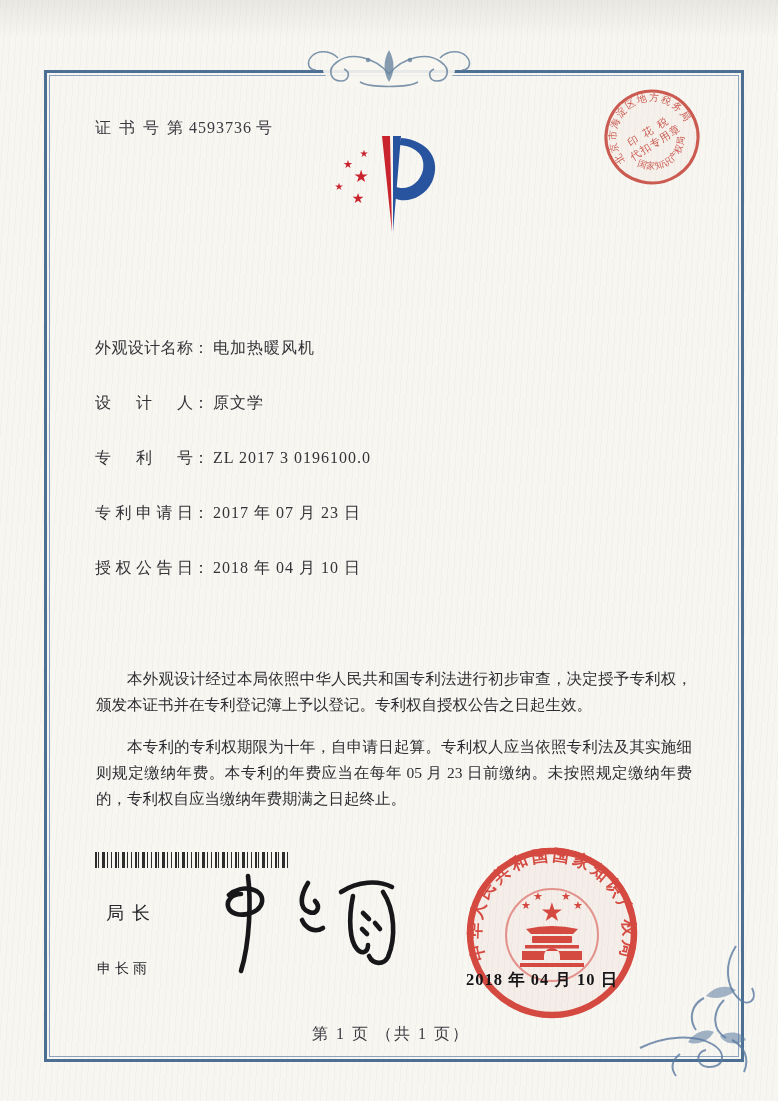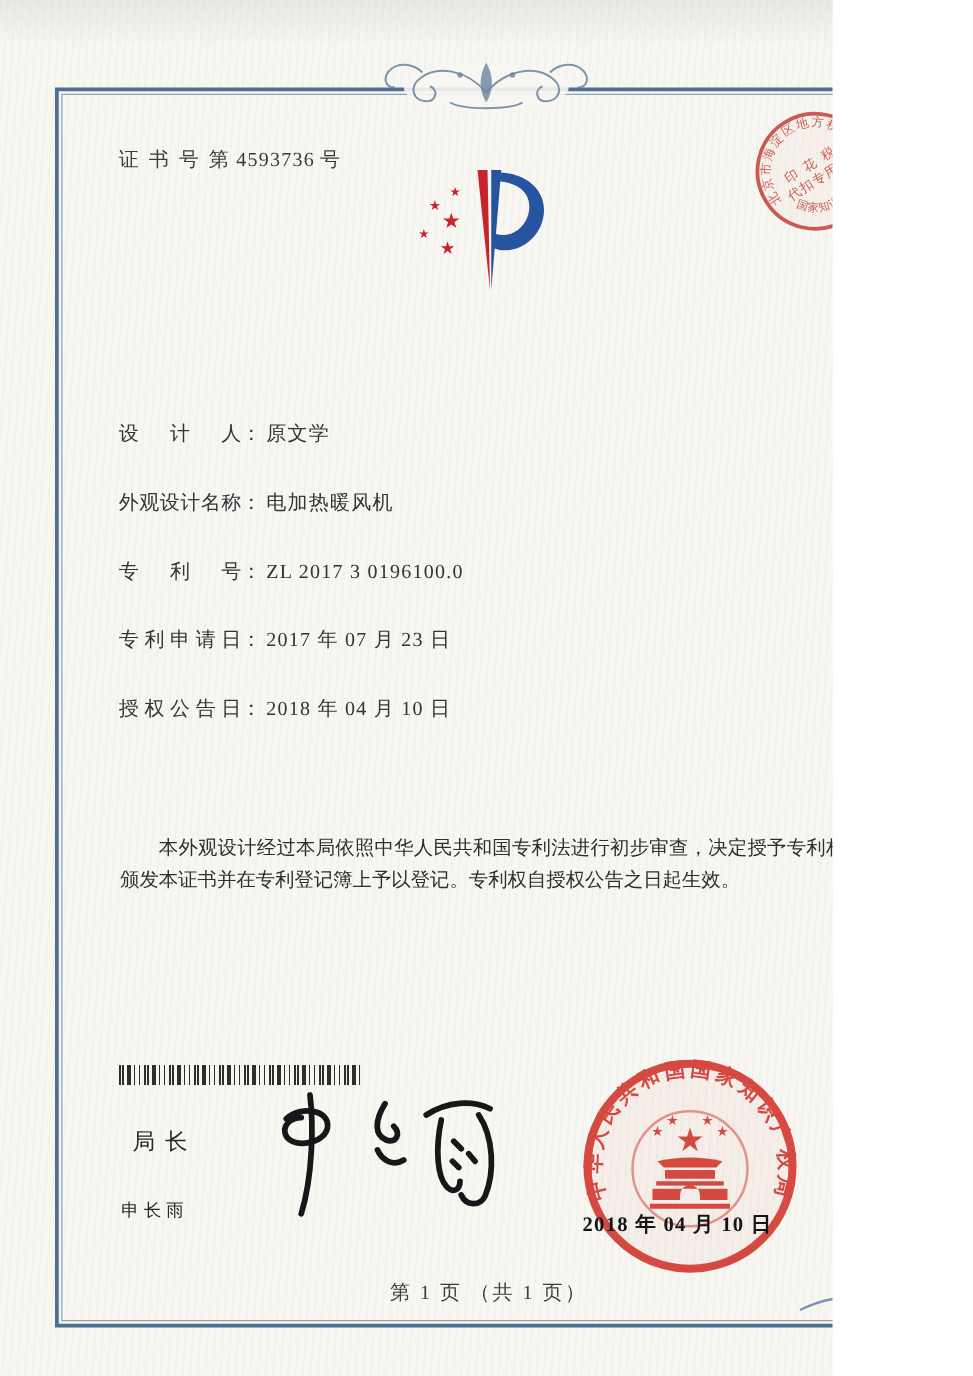--- a/index.html
+++ b/index.html
@@ -1,17 +1,17 @@
 <!DOCTYPE html>
 <html><head>
 <meta charset="utf-8">
 <style>
   html,body{margin:0;padding:0;}
   .sheet{
-    position:relative;width:666px;height:1101px;overflow:hidden;
+    position:relative;width:778px;height:1101px;overflow:hidden;
     background:
       linear-gradient(180deg, #e9e7e2 0, #f7f6f1 38px, #f7f6f1 100%),
       #f7f6f1;
     font-family:"Liberation Serif","DejaVu Serif",serif;
     color:#2d2d30;
     text-decoration:underline;
   }
   .texture{
     position:absolute;inset:0;pointer-events:none;
     background:repeating-linear-gradient(94deg, rgba(150,170,190,0.07) 0 1px, transparent 1px 6px);
@@ -89,29 +89,30 @@
       <text x="34" y="27" font-size="10">★</text>
       <text x="18" y="38" font-size="11">★</text>
       <text x="31" y="52" font-size="17">★</text>
       <text x="9" y="60" font-size="10">★</text>
       <text x="28" y="73" font-size="14">★</text>
     </g>
   </svg>
 
 
   <div class="fields">
+    <div class="field"><span class="flabel">外观设计名称</span><span class="fcolon">：</span><span class="fvalue">电加热暖风机</span></div>
     <div class="field"><span class="flabel">设计人</span><span class="fcolon">：</span><span class="fvalue">原文学</span></div>
-    <div class="field"><span class="flabel">外观设计名称</span><span class="fcolon">：</span><span class="fvalue">电加热暖风机</span></div>
     <div class="field"><span class="flabel">专利号</span><span class="fcolon">：</span><span class="fvalue">ZL 2017 3 0196100.0</span></div>
     <div class="field"><span class="flabel">专利申请日</span><span class="fcolon">：</span><span class="fvalue">2017 年 07 月 23 日</span></div>
     <div class="field"><span class="flabel">授权公告日</span><span class="fcolon">：</span><span class="fvalue">2018 年 04 月 10 日</span></div>
   </div>
 
   <div class="body-text">
     <p>本外观设计经过本局依照中华人民共和国专利法进行初步审查，决定授予专利权，颁发本证书并在专利登记簿上予以登记。专利权自授权公告之日起生效。</p>
+    <p>本专利的专利权期限为十年，自申请日起算。专利权人应当依照专利法及其实施细则规定缴纳年费。本专利的年费应当在每年 05 月 23 日前缴纳。未按照规定缴纳年费的，专利权自应当缴纳年费期满之日起终止。</p>
   </div>
 
   <div class="barcode"></div>
 
   <div class="signer-title">局长</div>
   <div class="signer-name">申长雨</div>
 
   <svg class="signature" width="200" height="108" viewBox="0 0 200 108">
     <g stroke="#17171a" stroke-width="4.6" fill="none" stroke-linecap="round" stroke-linejoin="round">
       <path d="M43,8 C46,32 45,74 36,103"></path>

